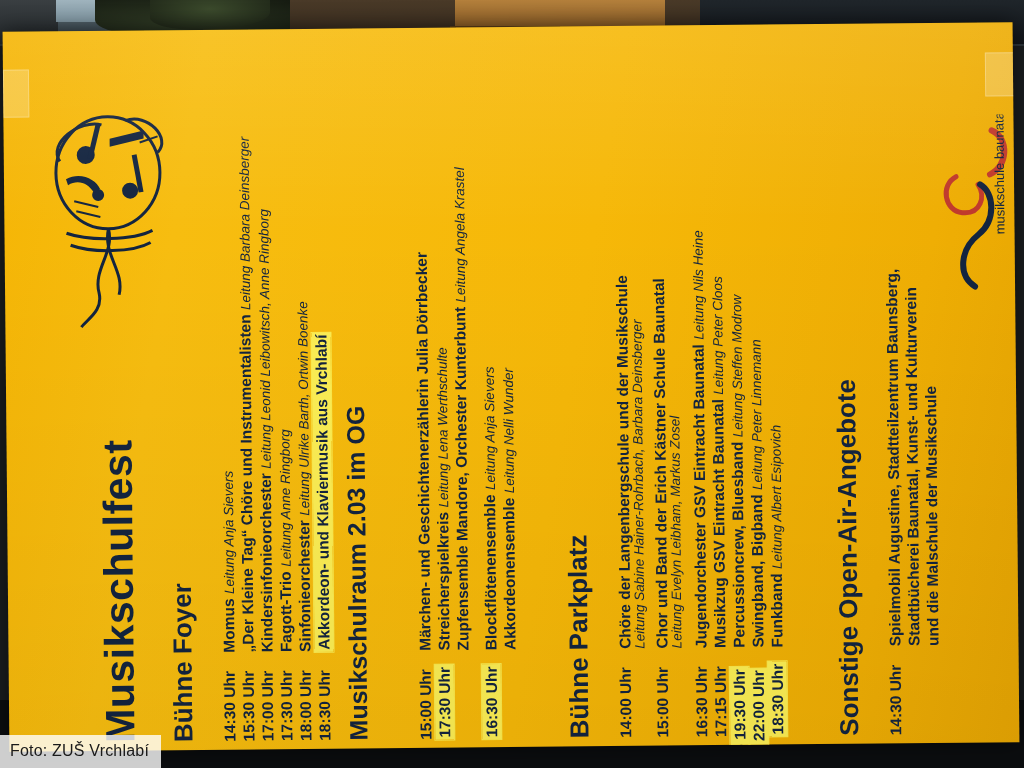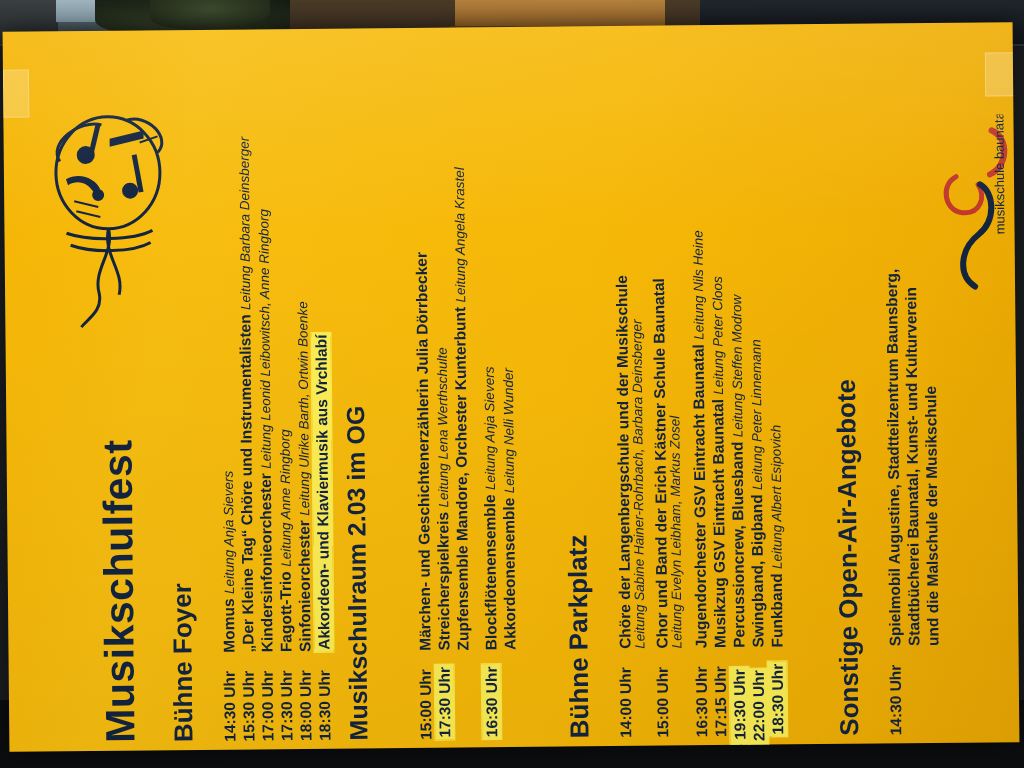--- a/index.html
+++ b/index.html
@@ -364,14 +364,15 @@
 
     <div class="vtext section" style="left:826px; top:712px;">Sonstige Open-Air-Angebote</div>
 
     <div class="vtext time" style="left:878px; top:712px;">14:30 Uhr</div>
     <div class="vtext entry" style="left:878px; top:623px;">Spielmobil Augustine, Stadtteilzentrum Baunsberg,</div>
     <div class="vtext entry" style="left:897px; top:623px;">Stadtbücherei Baunatal, Kunst- und Kulturverein</div>
     <div class="vtext entry" style="left:916px; top:623px;">und die Malschule der Musikschule</div>
 
   </div>
 
+  <div id="credit">Foto: ZUŠ Vrchlabí</div>
 
 </div>
 
 </body></html>

